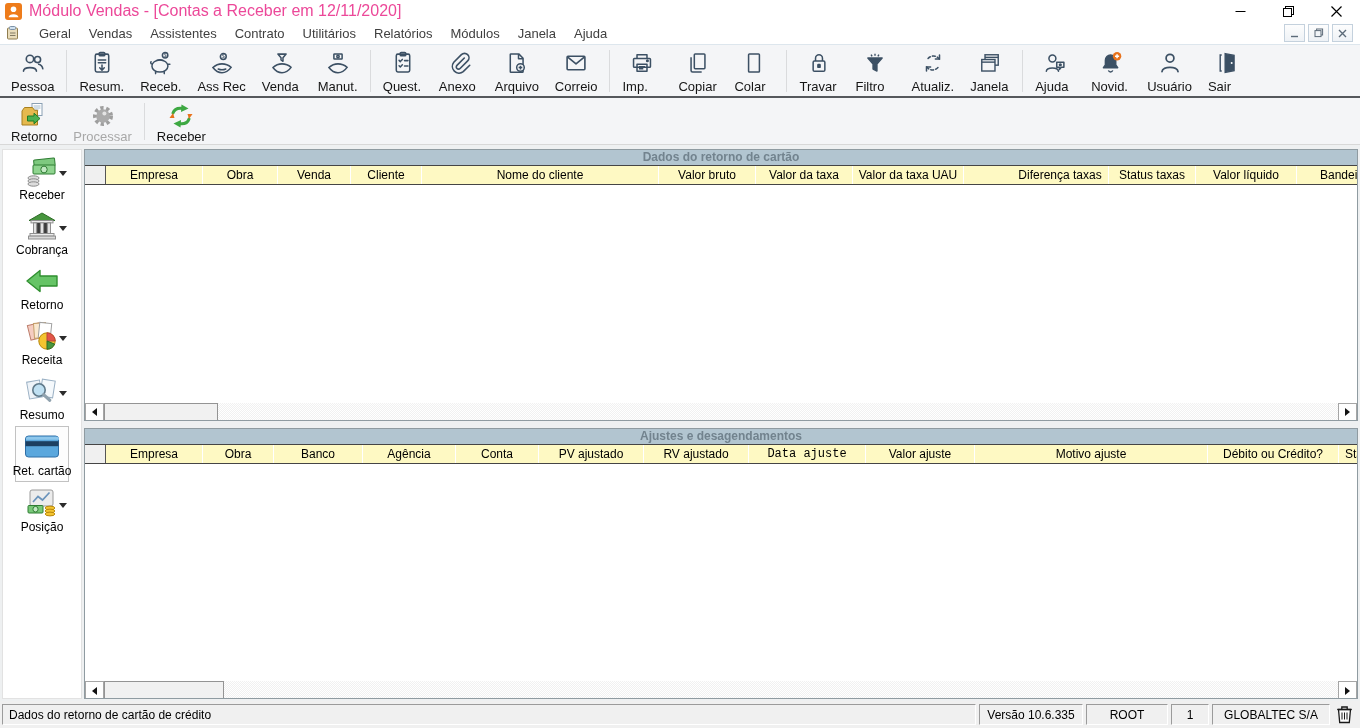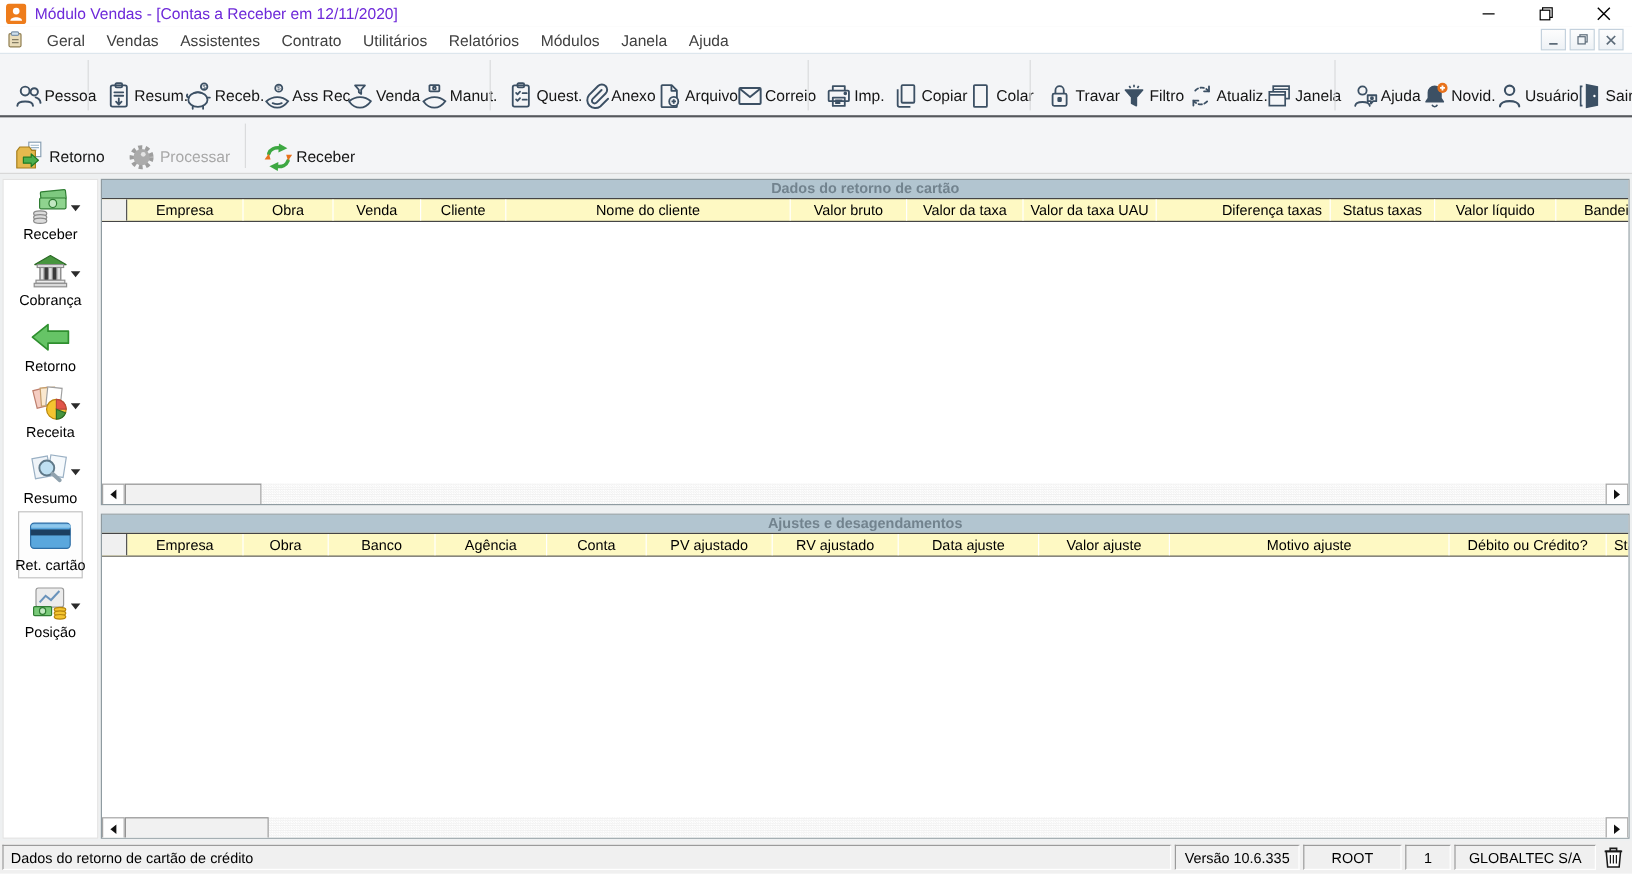--- a/index.html
+++ b/index.html
@@ -2,35 +2,35 @@
 <html><head>
 <meta charset="utf-8">
 <style>
   html,body{margin:0;padding:0}
   body{width:1360px;height:728px;overflow:hidden;font-family:"Liberation Sans",sans-serif;background:#fff}
   .window{position:relative;width:1360px;height:728px;background:#f0f0f0;display:flex;flex-direction:column}
 
   
   .titlebar{height:22px;background:#fff;display:flex;align-items:center;padding-left:5px;flex:none}
   .app-icon{display:flex;margin-right:7px}
-  .title-text{font-size:13px;color:#6d28d9;white-space:nowrap}
+  .title-text{font-size:16px;color:#ec4899;white-space:nowrap}
   .win-controls{margin-left:auto;display:flex;align-items:center;gap:32px;padding-right:16px}
   .win-btn{width:16px;height:16px;display:flex;align-items:center;justify-content:center}
 
   
   .menubar{height:22px;background:#fff;display:flex;align-items:center;padding:0 5px;border-bottom:1px solid #dde6ed;flex:none}
   .mdi-doc{display:flex;margin-right:9px}
   .menu-item{font-size:13px;color:#404040;padding:1px 9px;white-space:nowrap}
   .mdi-controls{margin-left:auto;display:flex;gap:3px;padding-right:2px}
   .mdi-btn{width:19px;height:16px;border:1px solid #c4d1dd;background:linear-gradient(#fdfdfd,#eef2f6);display:flex;align-items:center;justify-content:center}
 
   
   .toolbar-main{height:50px;background:#f4f5f7;border-bottom:2px solid #55585c;display:flex;align-items:stretch;padding:1px 0 0 3px;flex:none}
   .toolbar-actions{height:45px;background:#f4f5f7;border-bottom:1px solid #d8d8d8;display:flex;align-items:stretch;padding:1px 0 0 3px;flex:none}
-  .tb-btn{display:flex;flex-direction:row;align-items:center;justify-content:space-between;padding:20px 8px 2px;min-width:40px}
+  .tb-btn{display:flex;flex-direction:column;justify-content:space-between;padding:3px 8px 2px;min-width:40px}
   .tb-icon{display:flex;align-items:center;justify-content:center;height:28px;color:#3c5064}
   .tb-label{font-size:13px;color:#151515;line-height:14px;white-space:nowrap}
   .tb-btn.disabled .tb-label{color:#a8a8a8}
   .tb-sep{width:1px;background:#dadbdd;margin:4px 4px}
 
   
   .content{flex:1;position:relative;background:#eef0f1}
   .sidebar{position:absolute;left:2px;top:4px;width:78px;bottom:2px;background:#fff;border:1px solid #e2e2e2;overflow:hidden}
   .side-item{position:relative;height:54px;margin:1px 12px;display:flex;flex-direction:column;align-items:center;justify-content:center}
   .side-item.selected{border:1px solid #c2c2c2;background:#fdfdfd}
@@ -532,21 +532,21 @@
         <div class="group-title">Ajustes e desagendamentos</div>
         <div class="grid-header" id="t2-headers">
             <div class="hcell corner" style="width: 20px;"></div>
             <div class="hcell" style="width: 96px;">Empresa</div>
             <div class="hcell" style="width: 70px;">Obra</div>
             <div class="hcell" style="width: 88px;">Banco</div>
             <div class="hcell" style="width: 92px;">Agência</div>
             <div class="hcell" style="width: 82px;">Conta</div>
             <div class="hcell" style="width: 104px;">PV ajustado</div>
             <div class="hcell" style="width: 104px;">RV ajustado</div>
-            <div class="hcell" style="width: 116px;">Data ajuste</div>
+            <div class="hcell" style="width: 116px; font-family: Liberation Mono, monospace;">Data ajuste</div>
             <div class="hcell" style="width: 108px;">Valor ajuste</div>
             <div class="hcell" style="width: 232px;">Motivo ajuste</div>
             <div class="hcell" style="width: 130px;">Débito ou Crédito?</div>
             <div class="hcell clip" style="width: 80px;">Status</div>
           </div>
         <div class="grid-body"></div>
         <div class="hscroll">
           <div class="sb-btn">
               <span class="tri-l"></span>
             </div>

